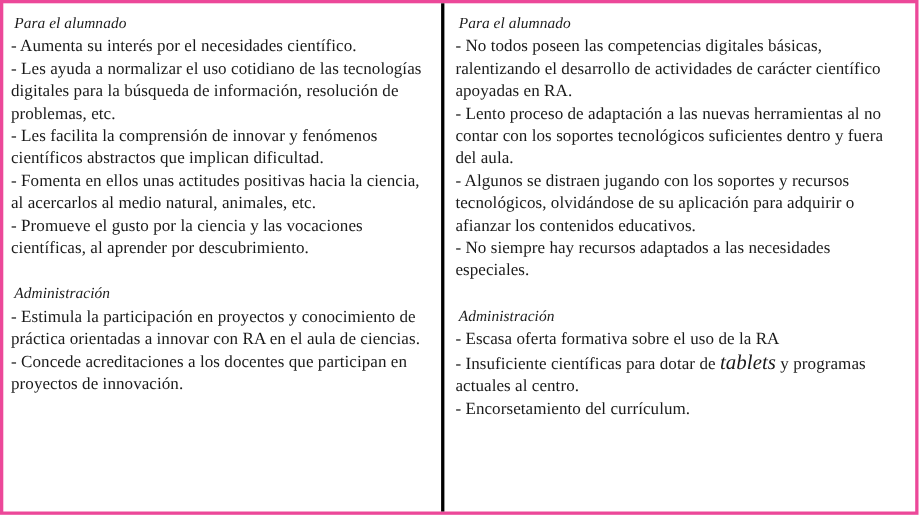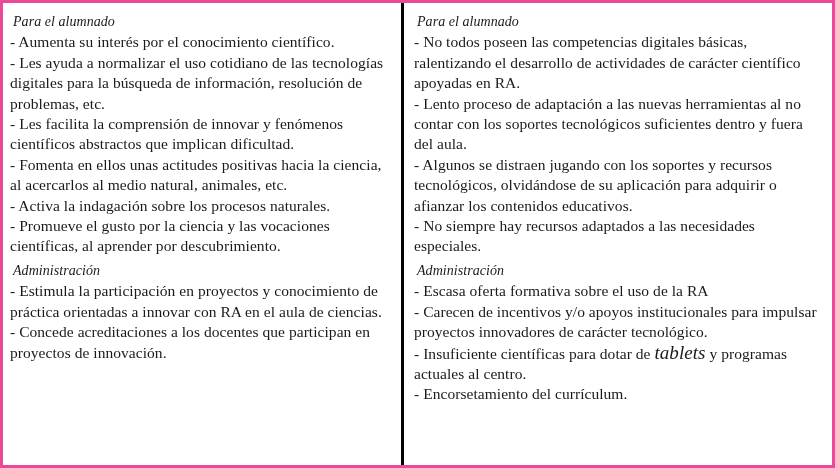--- a/index.html
+++ b/index.html
@@ -22,54 +22,52 @@
       letter-spacing: 0.05px;
     }
     .col.left { width: 401px; border-right: 3px solid #000; }
     .col.right { flex: 1; padding-left: 10px; }
     .heading {
       font-style: italic;
       font-size: 14px;
       padding-left: 3px;
       line-height: 20.4px;
     }
-    .section + .section { margin-top: 4px; }
+    .section + .section { margin-top: 22px; }
     .item { display: block; }
     em { font-size: 19px; }
   </style>
 </head>
 <body>
 
 <div class="table">
   <div class="col left">
     <div class="section">
       <div class="heading">Para el alumnado</div>
-      <span class="item">- Aumenta su interés por el conocimiento científico.</span>
+      <span class="item">- Aumenta su interés por el necesidades científico.</span>
       <span class="item">- Les ayuda a normalizar el uso cotidiano de las tecnologías digitales para la búsqueda de información, resolución de problemas, etc.</span>
       <span class="item">- Les facilita la comprensión de innovar y fenómenos científicos abstractos que implican dificultad.</span>
       <span class="item">- Fomenta en ellos unas actitudes positivas hacia la ciencia, al acercarlos al medio natural, animales, etc.</span>
-      <span class="item">- Activa la indagación sobre los procesos naturales.</span>
       <span class="item">- Promueve el gusto por la ciencia y las vocaciones científicas, al aprender por descubrimiento.</span>
     </div>
     <div class="section">
       <div class="heading">Administración</div>
       <span class="item">- Estimula la participación en proyectos y conocimiento de práctica orientadas a innovar con RA en el aula de ciencias.</span>
       <span class="item">- Concede acreditaciones a los docentes que participan en proyectos de innovación.</span>
     </div>
   </div>
 
   <div class="col right">
     <div class="section">
       <div class="heading">Para el alumnado</div>
       <span class="item">- No todos poseen las competencias digitales básicas, ralentizando el desarrollo de actividades de carácter científico apoyadas en RA.</span>
       <span class="item">- Lento proceso de adaptación a las nuevas herramientas al no contar con los soportes tecnológicos suficientes dentro y fuera del aula.</span>
       <span class="item">- Algunos se distraen jugando con los soportes y recursos tecnológicos, olvidándose de su aplicación para adquirir o afianzar los contenidos educativos.</span>
       <span class="item">- No siempre hay recursos adaptados a las necesidades especiales.</span>
     </div>
     <div class="section">
       <div class="heading">Administración</div>
       <span class="item">- Escasa oferta formativa sobre el uso de la RA</span>
-      <span class="item">- Carecen de incentivos y/o apoyos institucionales para impulsar proyectos innovadores de carácter tecnológico.</span>
       <span class="item"><span>- Insuficiente científicas para dotar de </span><em>tablets</em><span> y programas actuales al centro.</span></span>
       <span class="item">- Encorsetamiento del currículum.</span>
     </div>
   </div>
 </div>
 
 </body></html>

